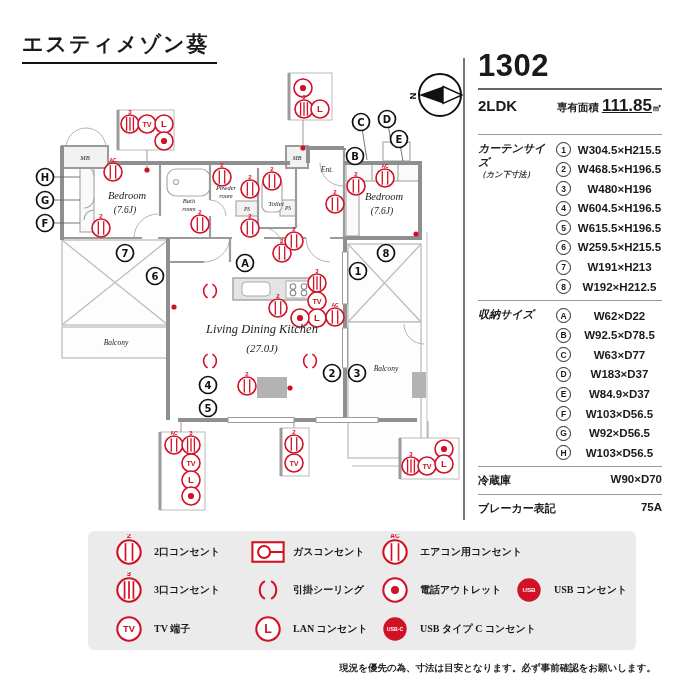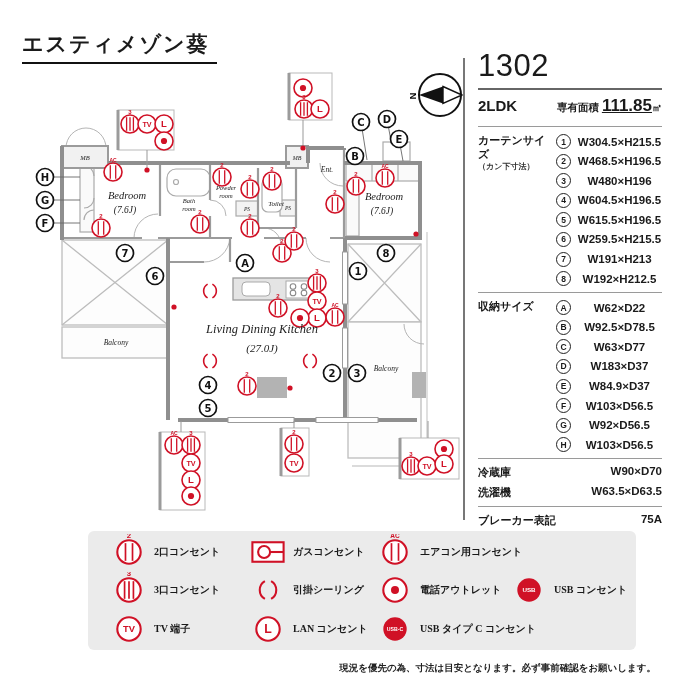--- a/index.html
+++ b/index.html
@@ -11,29 +11,29 @@
   
   .page-title{
     position:absolute;left:22px;top:30px;font-size:21px;font-weight:bold;
     letter-spacing:2px;border-bottom:2.5px solid #111;padding:0 8px 4px 0;
   }
   
   #plan-svg{position:absolute;left:0;top:0;}
   
   .side-panel{position:absolute;left:478px;top:48px;width:184px;}
   .side-panel .vline{position:absolute;left:-15px;top:10px;height:462px;width:1.5px;background:#777;}
-  .unit-number{font-size:31px;font-weight:400;letter-spacing:.5px;}
+  .unit-number{font-size:31px;font-weight:700;letter-spacing:.5px;}
   .rule{border:none;border-top:1.5px solid #9a9a9a;margin:6px 0;}
-  .unit-row{display:flex;justify-content:space-between;align-items:baseline;margin:4px 0 10px 0;}
+  .unit-row{display:flex;justify-content:space-between;align-items:baseline;margin:4px 0 18px 0;}
   .unit-layout{font-size:15px;font-weight:bold;}
   .unit-area{font-size:10.5px;font-weight:bold;}
   .unit-area b{font-size:17px;font-weight:900;margin-left:3px;text-decoration:underline;}
   .unit-area .sq{font-size:10px;font-weight:bold;}
   .spec{display:flex;margin:7px 0 4px 0;}
-  .spec-label{width:78px;font-size:11px;font-weight:bold;line-height:1.25;flex:none;}
+  .spec-label{width:78px;font-size:11px;font-weight:bold;line-height:1.25;flex:none;font-style:italic;}
   .spec-label .sub{font-size:8px;font-weight:bold;color:#333;display:block;}
   .spec-rows{flex:1;display:flex;flex-direction:column;gap:4.6px;}
   .spec-row{display:flex;align-items:center;font-size:11px;font-weight:bold;}
   .spec-row .circ{
     width:13px;height:13px;border:1.2px solid #222;border-radius:50%;flex:none;
     font-size:8.5px;font-weight:bold;display:flex;align-items:center;justify-content:center;margin-right:6px;
   }
   .spec-row .val{flex:1;text-align:center;font-size:11.5px;font-weight:bold;white-space:nowrap;}
   .plain-row{display:flex;justify-content:space-between;font-size:11px;font-weight:bold;margin:5px 0;}
   .plain-row .val{font-size:11.5px;}
@@ -561,24 +561,20 @@
           <span class="val">W103×D56.5</span>
         </div>
       </div>
   </div>
   <hr class="rule">
   <div id="appliance-rows">
       <div class="plain-row">
         <span>冷蔵庫</span>
         <span class="val">W90×D70</span>
       </div>
-      <div class="plain-row">
-        <span>洗濯機</span>
-        <span class="val">W63.5×D63.5</span>
-      </div>
     </div>
   <hr class="rule">
   <div class="plain-row">
     <span>ブレーカー表記</span>
     <span class="val">75A</span>
   </div>
 </div>
 
 <div class="legend-panel" id="legend-panel">
     <div class="legend-item" style="grid-area: 1 / 1;">

